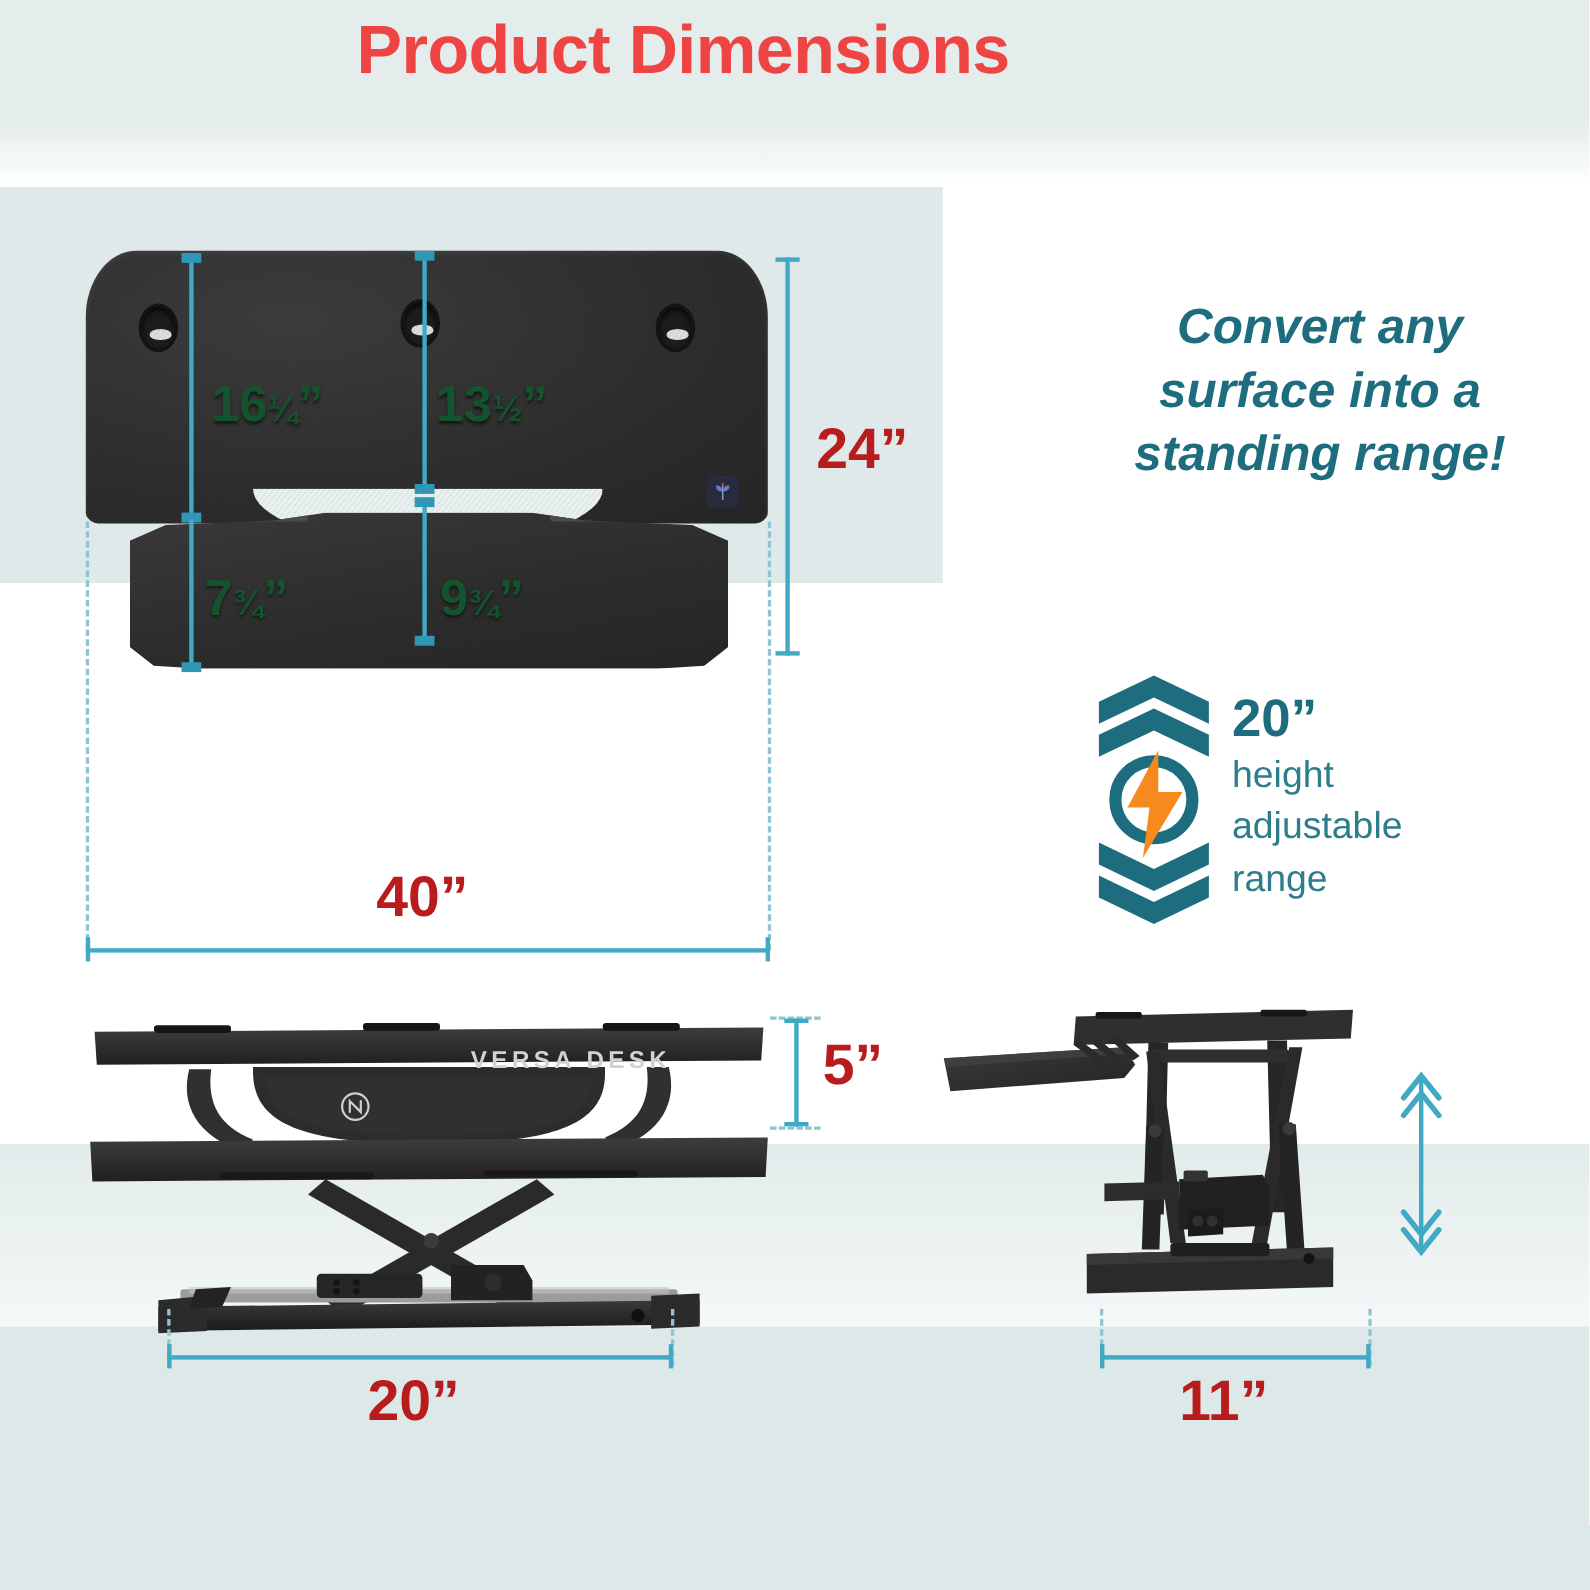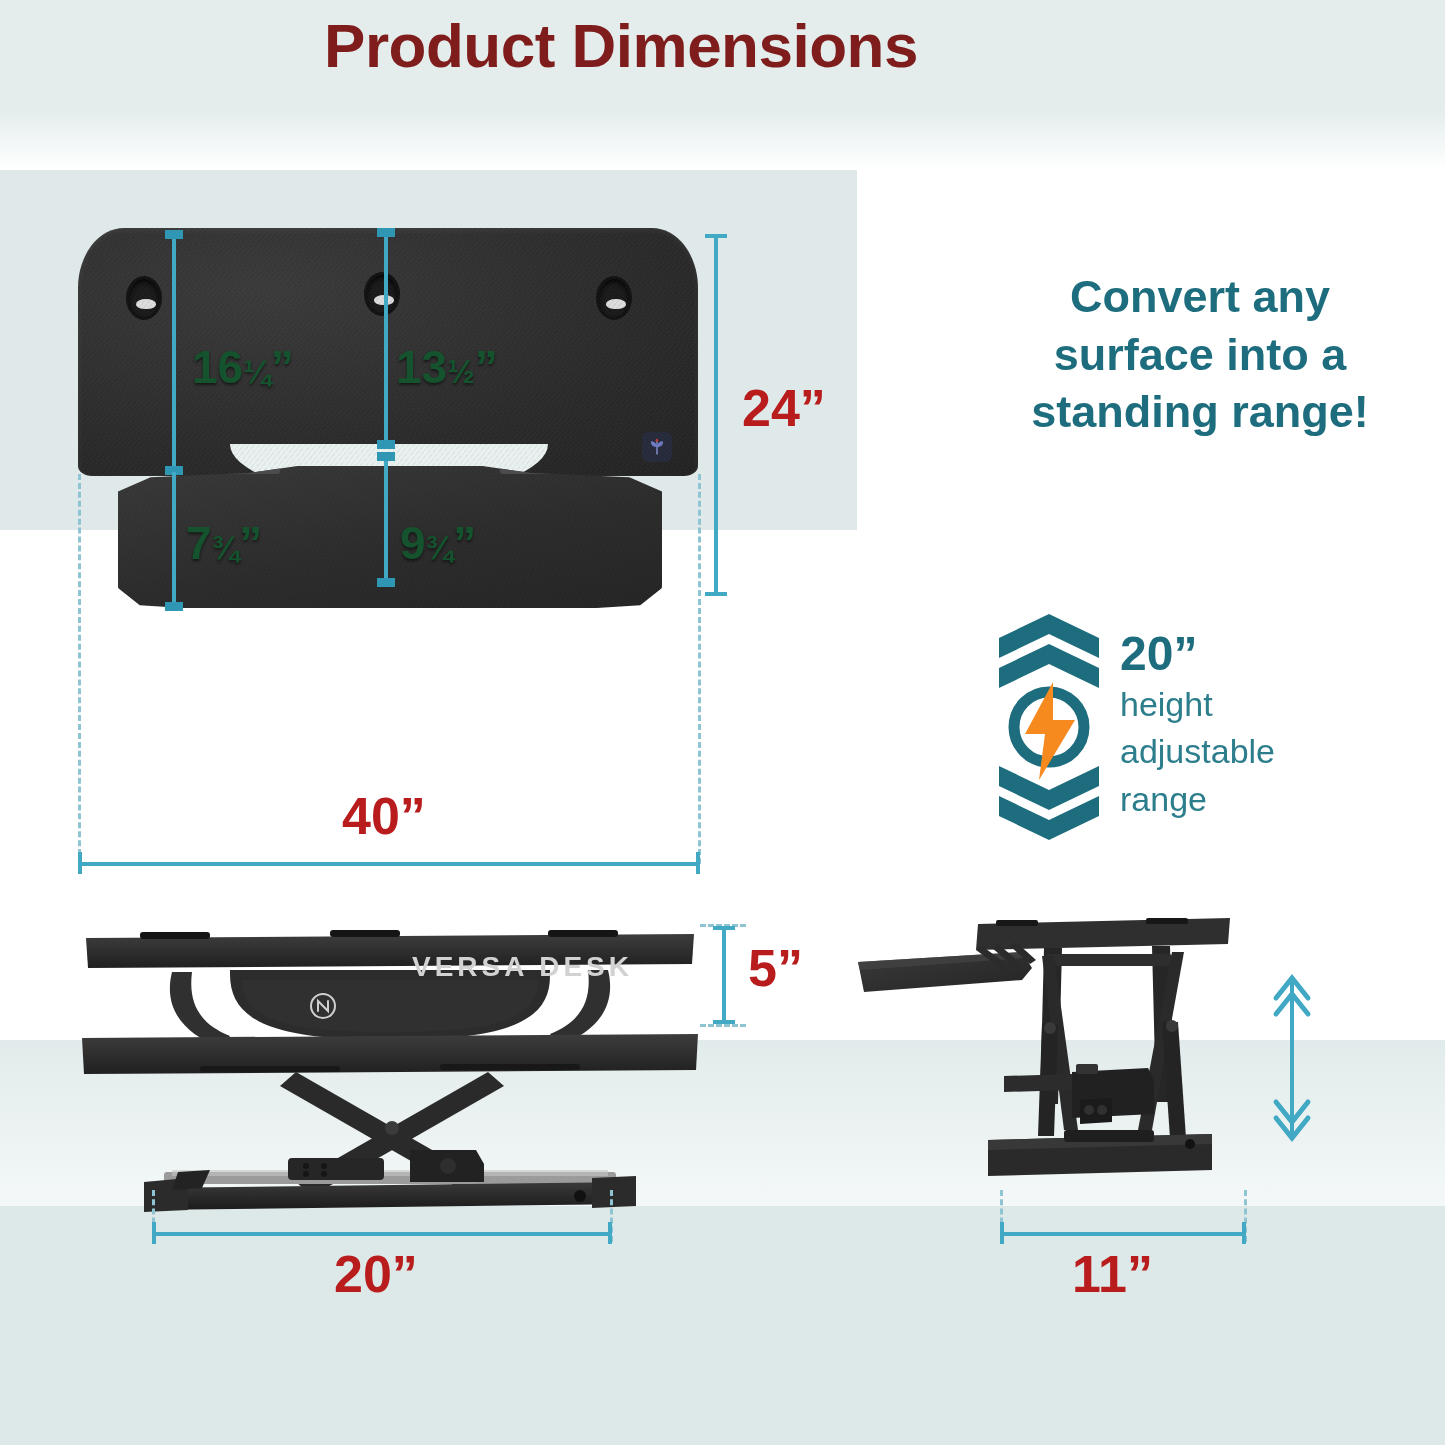--- a/index.html
+++ b/index.html
@@ -31,27 +31,27 @@
   }
   .band-bottom {
     position:absolute; left:0; top:1206px; width:1445px; height:239px;
     background:#dde8e8;
   }
 
   
   .title {
     position:absolute; left:0; top:10px; width:1242px;
     text-align:center;
-    font-size:62px; font-weight:bold; color:#7f1d1d;
+    font-size:62px; font-weight:bold; color:#ef4444;
     letter-spacing:-.5px;
   }
   .tagline {
     position:absolute; left:1000px; top:268px; width:400px;
     text-align:center;
-    font-size:45px; font-weight:bold; line-height:1.28; color:#1d6d7e;
+    font-size:45px; font-weight:bold; line-height:1.28; color:#1d6d7e;font-style:italic;
   }
   .dim-label {
     position:absolute; color:#b91c1c; font-weight:bold;
     white-space:nowrap;
   }
   .surf-label {
     position:absolute; color:#14532d; font-weight:bold;
     font-size:46px; white-space:nowrap;
     text-shadow:0 2px 3px rgba(0,0,0,.55);
   }
@@ -363,16 +363,16 @@
     </svg>
   </div>
 
   <div class="dash-v" style="left:1000px; top:1190px; height:52px;"></div>
   <div class="dash-v" style="left:1244px; top:1190px; height:52px;"></div>
   <div class="hline" style="left:1000px; top:1232px; width:246px;"></div>
   <div class="cap-h" style="left:1000px; top:1222px;"></div>
   <div class="cap-h" style="left:1242px; top:1222px;"></div>
   <div class="dim-label" style="left:1072px; top:1244px; font-size:52px;">11”</div>
 
-  <div style="position:absolute; left:412px; top:951px; font-size:28px; font-weight:bold;
+  <div style="position:absolute; left:428px; top:951px; font-size:22px; font-weight:bold;
               letter-spacing:4px; color:#d2d2d2;">VERSA DESK</div>
 
 </div>
 
 </body></html>

